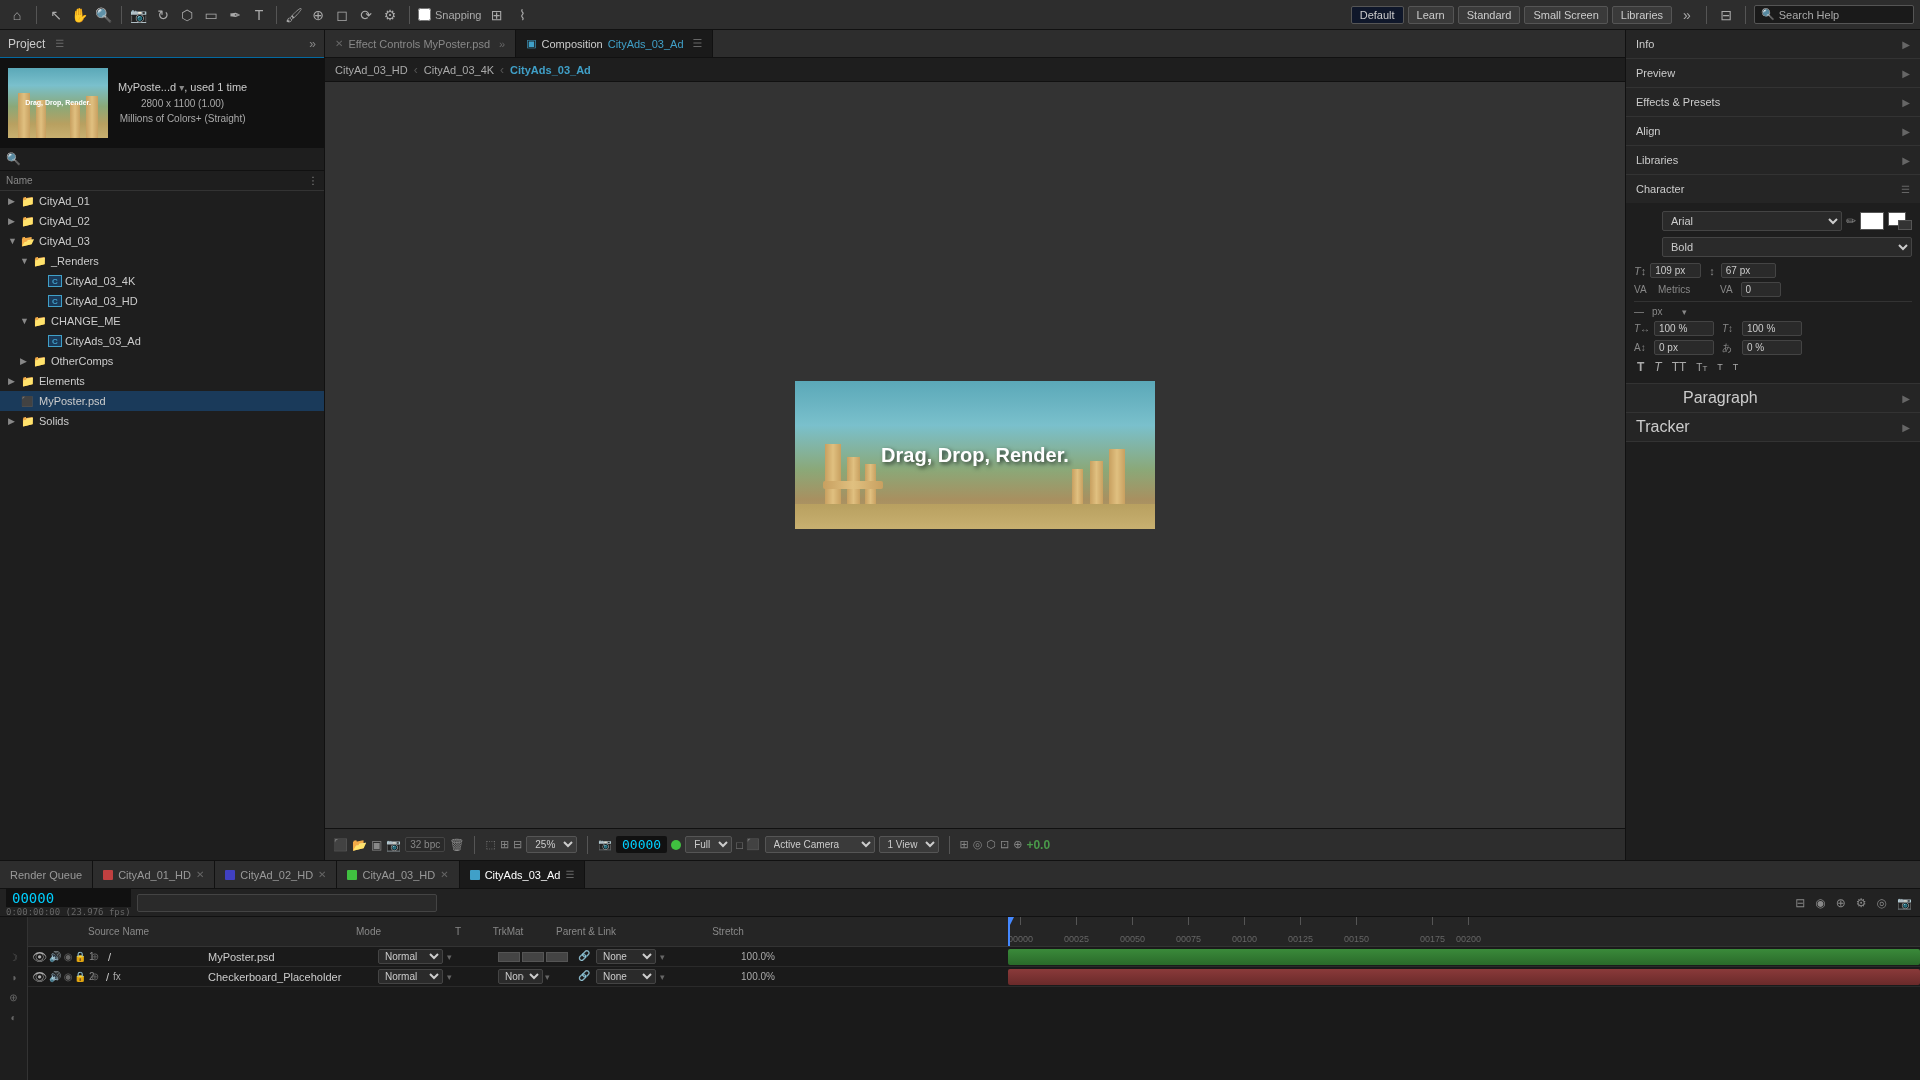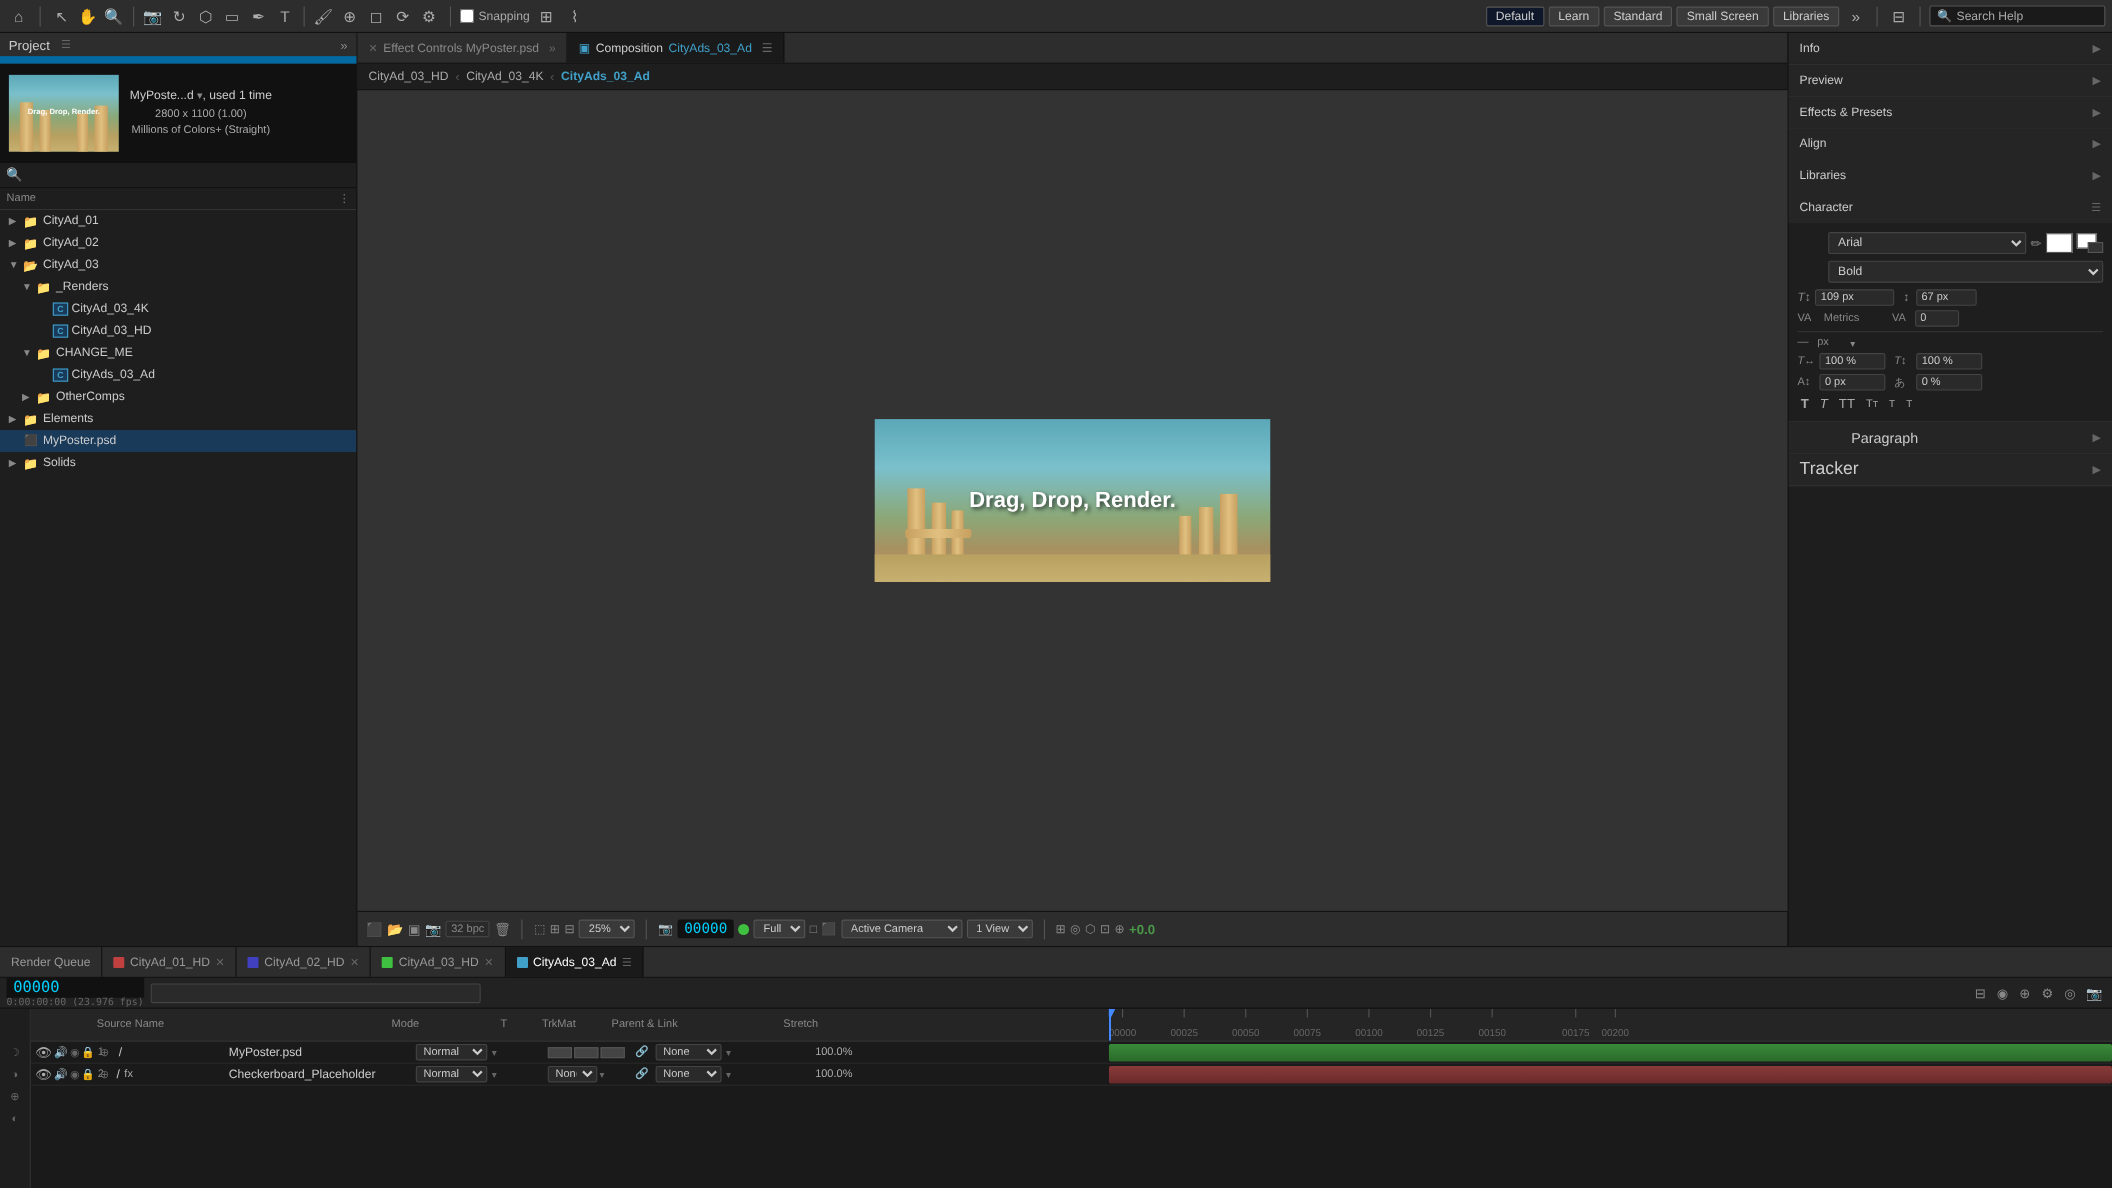--- a/index.html
+++ b/index.html
@@ -95,21 +95,21 @@
       flex-direction: column;
       border-right: 1px solid #111;
       flex-shrink: 0;
     }
     .panel-header {
       height: 28px;
       background: #2d2d2d;
       display: flex;
       align-items: center;
       padding: 0 8px;
-      border-bottom: 7px solid #0369a1;
+      border-bottom: 1px solid #0369a1;
       gap: 6px;
     }
     .panel-menu-btn {
       margin-left: auto;
       color: #888;
       cursor: pointer;
     }
 
     
     .project-preview {
@@ -1057,21 +1057,21 @@
         </div>
 
         <div class="char-row">
           <select class="char-select">
             <option>Bold</option>
           </select>
         </div>
 
         <div class="char-value-row">
           <span style="color:#888;font-size:11px;font-style:italic;">T↕</span>
-          <input class="char-value" style="width: 72px;" value="109 px">
+          <input class="char-value" style="width: 51px;" value="109 px">
           <span style="color:#888;font-size:11px;margin-left:4px;margin-right:2px;">↕</span>
           <input class="char-value" style="width: 55px;" value="67 px">
         </div>
 
         <div class="char-value-row">
           <span style="color:#888;font-size:10px;width:20px;">VA</span>
           <span style="color:#888;font-size:10px;width:50px;">Metrics</span>
           <span style="color:#888;font-size:10px;margin-left:8px;">VA</span>
           <input class="char-value" style="width: 40px; margin-left: 4px;" value="0">
         </div>
@@ -1103,21 +1103,21 @@
           <span class="char-text-icon">TT</span>
           <span class="char-text-icon" style="font-size:10px;">T<span style="font-size:8px;">T</span></span>
           <span class="char-text-icon" style="font-size:9px;vertical-align:super;">T</span>
           <span class="char-text-icon" style="font-size:9px;vertical-align:sub;">T</span>
         </div>
       </div>
     </div>
 
     <div class="right-section">
       <div class="right-section-header">
-        <span style="font-size:13px;color:#ccc;padding-left:47px;">Paragraph</span>
+        <span style="font-size:16px;color:#ccc;padding-left:47px;">Paragraph</span>
         <span class="right-section-arrow">▶</span>
       </div>
     </div>
 
     <div class="right-section">
       <div class="right-section-header">
         <span style="font-size:16px;color:#ccc;">Tracker</span>
         <span class="right-section-arrow">▶</span>
       </div>
     </div>

